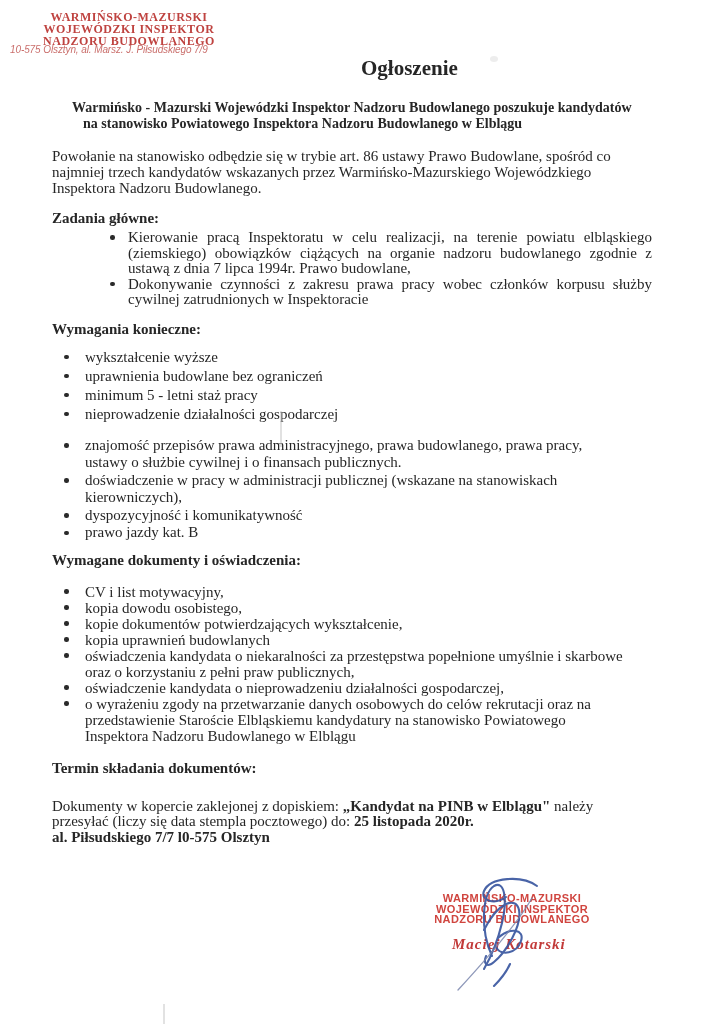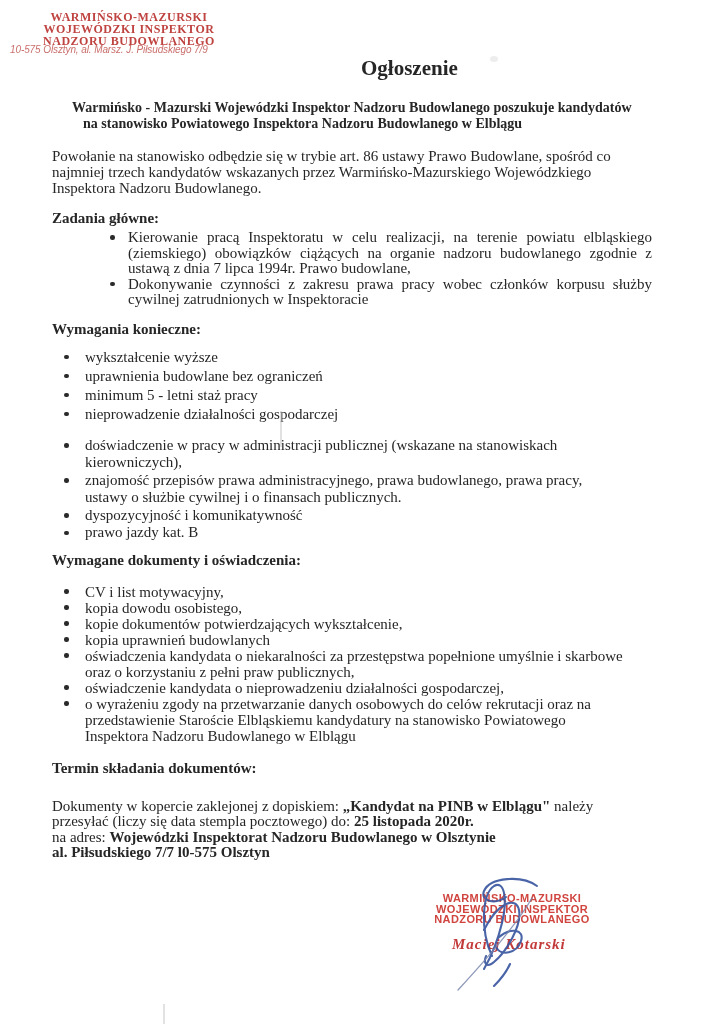--- a/index.html
+++ b/index.html
@@ -148,26 +148,26 @@
     <div class="h h-konieczne">Wymagania konieczne:</div>
     <ul class="list-plain list-konieczne">
       <li>wykształcenie wyższe</li>
       <li>uprawnienia budowlane bez ograniczeń</li>
       <li>minimum 5 - letni staż pracy</li>
       <li>nieprowadzenie działalności gospodarczej</li>
     </ul>
 
     <ul class="list-plain list-pozadane">
       <li>
+        <div>znajomość przepisów prawa administracyjnego, prawa budowlanego, prawa pracy,</div>
+        <div>ustawy o służbie cywilnej i o finansach publicznych.</div>
+      </li>
+      <li>
         <div>doświadczenie w pracy w administracji publicznej (wskazane na stanowiskach</div>
         <div>kierowniczych),</div>
-      </li>
-      <li>
-        <div>znajomość przepisów prawa administracyjnego, prawa budowlanego, prawa pracy,</div>
-        <div>ustawy o służbie cywilnej i o finansach publicznych.</div>
       </li>
       <li>dyspozycyjność i komunikatywność</li>
       <li>prawo jazdy kat. B</li>
     </ul>
 
     <div class="h h-dokumenty">Wymagane dokumenty i oświadczenia:</div>
     <ul class="list-plain list-dokumenty">
       <li>CV i list motywacyjny,</li>
       <li>kopia dowodu osobistego,</li>
       <li>kopie dokumentów potwierdzających wykształcenie,</li>
@@ -181,21 +181,20 @@
         <div>o wyrażeniu zgody na przetwarzanie danych osobowych do celów rekrutacji oraz na</div>
         <div>przedstawienie Staroście Elbląskiemu kandydatury na stanowisko Powiatowego</div>
         <div>Inspektora Nadzoru Budowlanego w Elblągu</div>
       </li>
     </ul>
 
     <div class="h h-termin">Termin składania dokumentów:</div>
     <div class="termin-p">
       <div><span>Dokumenty w kopercie zaklejonej z dopiskiem: </span><span class="b">„Kandydat na PINB w Elblągu"</span><span> należy</span></div>
       <div><span>przesyłać (liczy się data stempla pocztowego) do: </span><span class="b">25 listopada 2020r.</span></div>
-      <div><span>na adres: </span><span class="b">Wojewódzki Inspektorat Nadzoru Budowlanego w Olsztynie</span></div>
       <div><span class="b">al. Piłsudskiego 7/7 l0-575 Olsztyn</span></div>
     </div>
 
   </div>
 
   <div class="sig-stamp">
     <div>WARMIŃSKO-MAZURSKI</div>
     <div>WOJEWÓDZKI INSPEKTOR</div>
     <div>NADZORU BUDOWLANEGO</div>
   </div>

